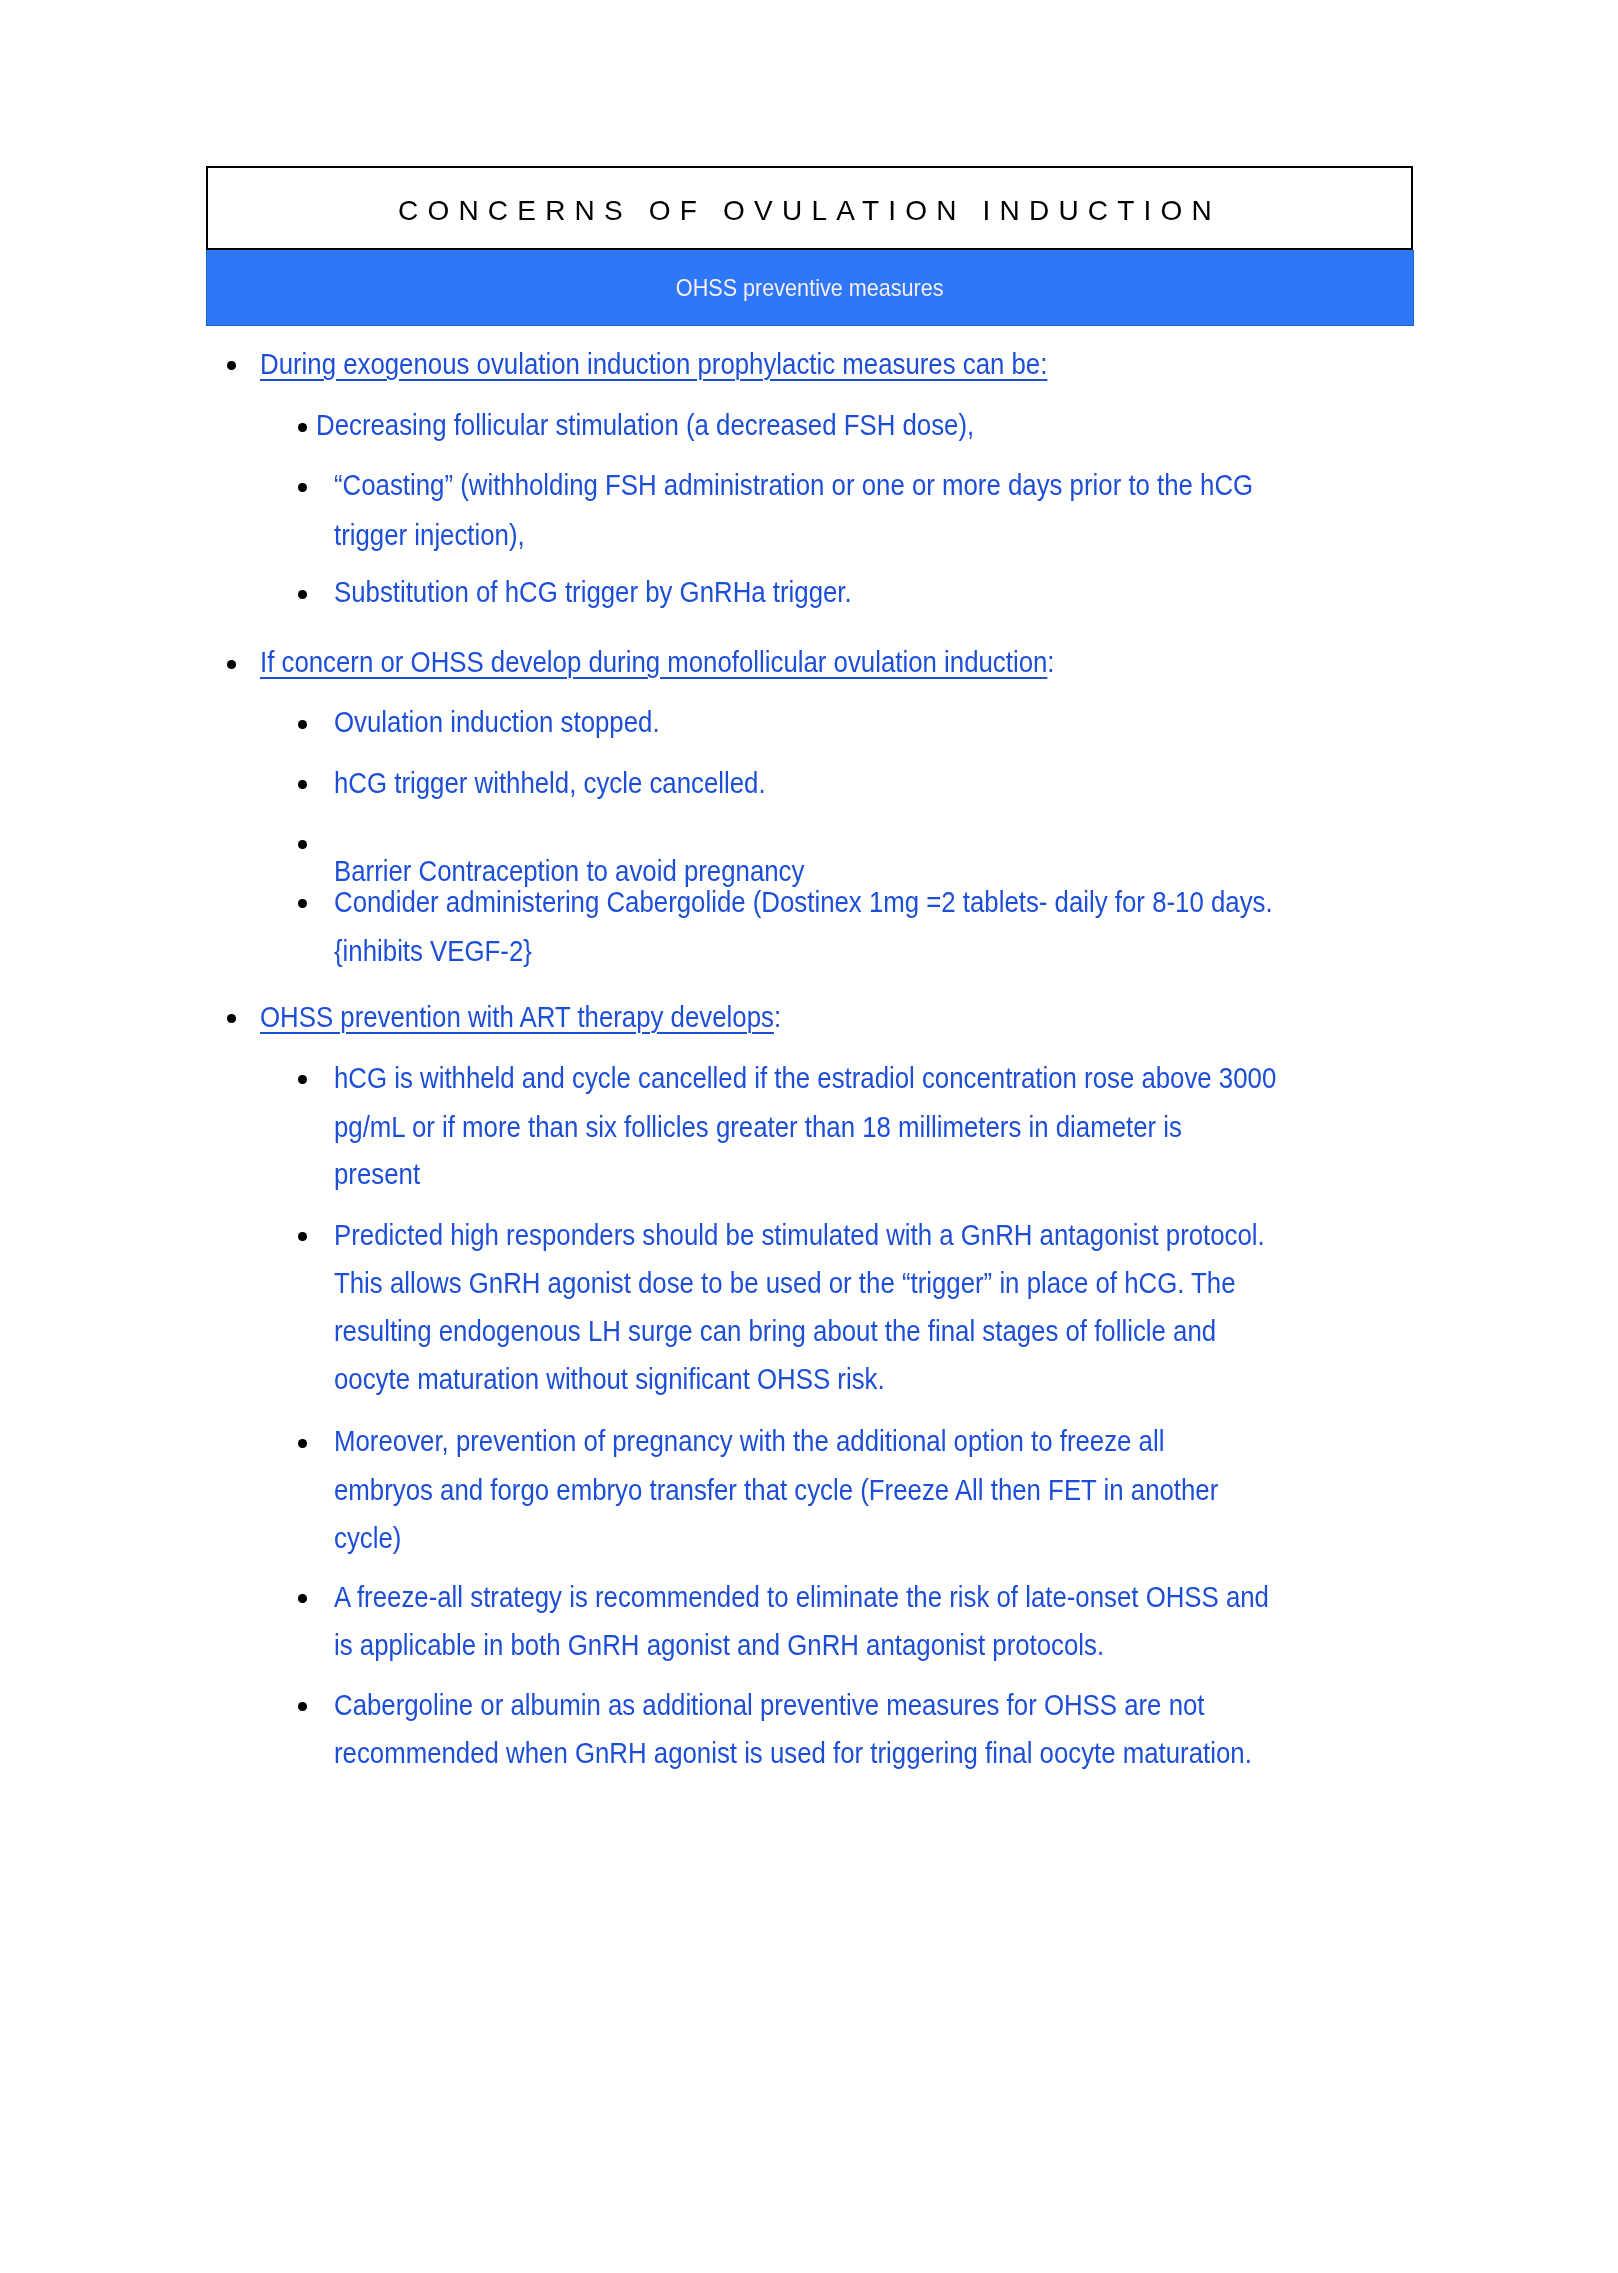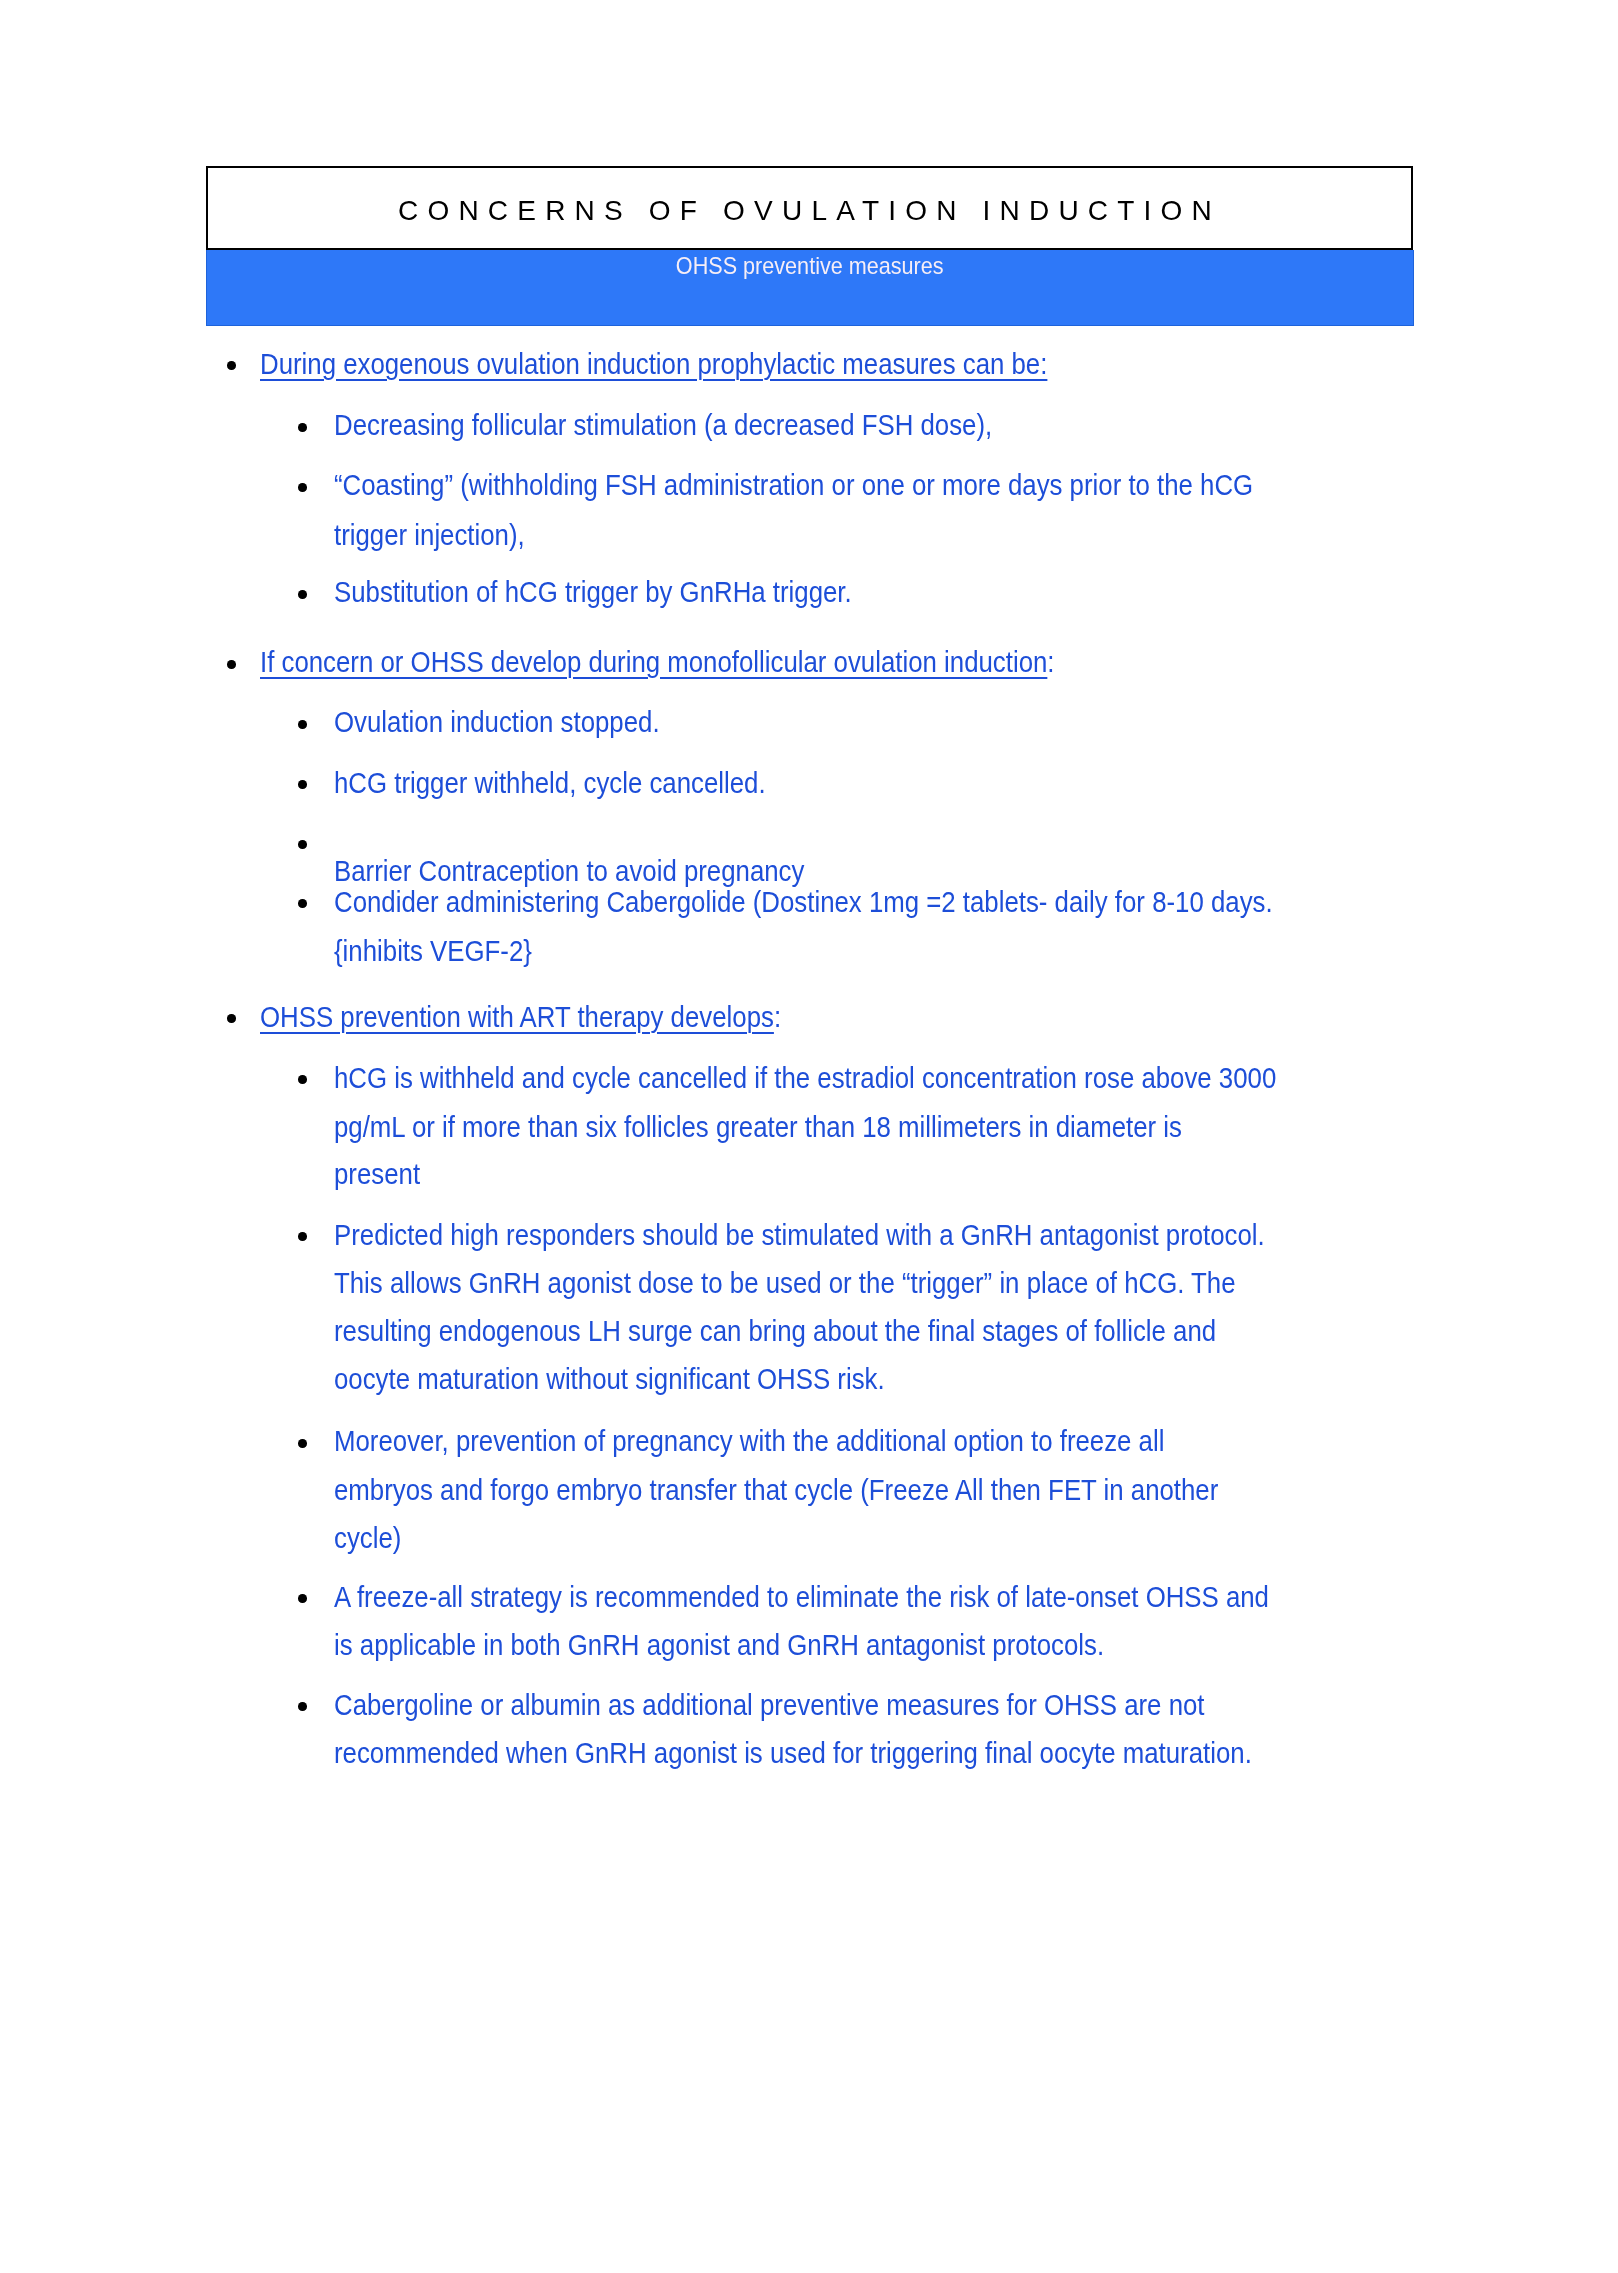--- a/index.html
+++ b/index.html
@@ -11,21 +11,21 @@
     border: 2.9px solid #000; background: #fff;
     display: flex; align-items: center; justify-content: center;
   }
   .title-text {
     font-family: "Liberation Sans", sans-serif; font-size: 28px; color: #000;
     letter-spacing: 9.2px; white-space: nowrap; margin-top: 5.7px;
   }
   .subtitle-bar {
     position: absolute; left: 206px; top: 250px; width: 1206px; height: 75px;
     background: #2E78F8; border: 1.9px solid #1E63DA; border-top: none; box-sizing: content-box;
-    display: flex; align-items: flex-start; justify-content: center;
+    display: flex; align-items: center; justify-content: center;
   }
   .subtitle-text {
     font-family: "Liberation Sans", sans-serif; font-size: 24px; color: #F7EEF6;
     white-space: nowrap; transform: scaleX(0.9); margin-top: 1.9px;
   }
 
   .line {
     position: absolute; font-family: "Liberation Sans", sans-serif; font-size: 30px;
     color: #1d4ed8; white-space: nowrap; line-height: 1; transform-origin: left bottom;
   }
@@ -47,21 +47,21 @@
     <span class="title-text">CONCERNS OF OVULATION INDUCTION</span>
   </div>
   <div class="subtitle-bar">
     <span class="subtitle-text">OHSS preventive measures</span>
   </div>
 
   <div id="content">
       <span class="bullet" style="left: 227px; top: 361px;"></span>
       <div class="line" style="left: 260px; top: 349px;"><span class="txt"><span class="ul">During exogenous ovulation induction prophylactic measures can be:</span><span></span></span></div>
       <span class="bullet" style="left: 298px; top: 423px;"></span>
-      <div class="line" style="left: 334px; top: 410px;"><span class="txt">Decreasing follicular stimulation (a decreased FSH dose),</span></div>
+      <div class="line" style="left: 316px; top: 410px;"><span class="txt">Decreasing follicular stimulation (a decreased FSH dose),</span></div>
       <span class="bullet" style="left: 298px; top: 483px;"></span>
       <div class="line" style="left: 334px; top: 470px;"><span class="txt">“Coasting” (withholding FSH administration or one or more days prior to the hCG</span></div>
       <div class="line" style="left: 334px; top: 520px; text-decoration: underline;"><span class="txt">trigger injection),</span></div>
       <span class="bullet" style="left: 298px; top: 590px;"></span>
       <div class="line" style="left: 334px; top: 577px;"><span class="txt">Substitution of hCG trigger by GnRHa trigger.</span></div>
       <span class="bullet" style="left: 227px; top: 660px;"></span>
       <div class="line" style="left: 260px; top: 647px;"><span class="txt"><span class="ul">If concern or OHSS develop during monofollicular ovulation induction</span><span>:</span></span></div>
       <span class="bullet" style="left: 298px; top: 720px;"></span>
       <div class="line" style="left: 334px; top: 707px;"><span class="txt">Ovulation induction stopped.</span></div>
       <span class="bullet" style="left: 298px; top: 780px;"></span>

